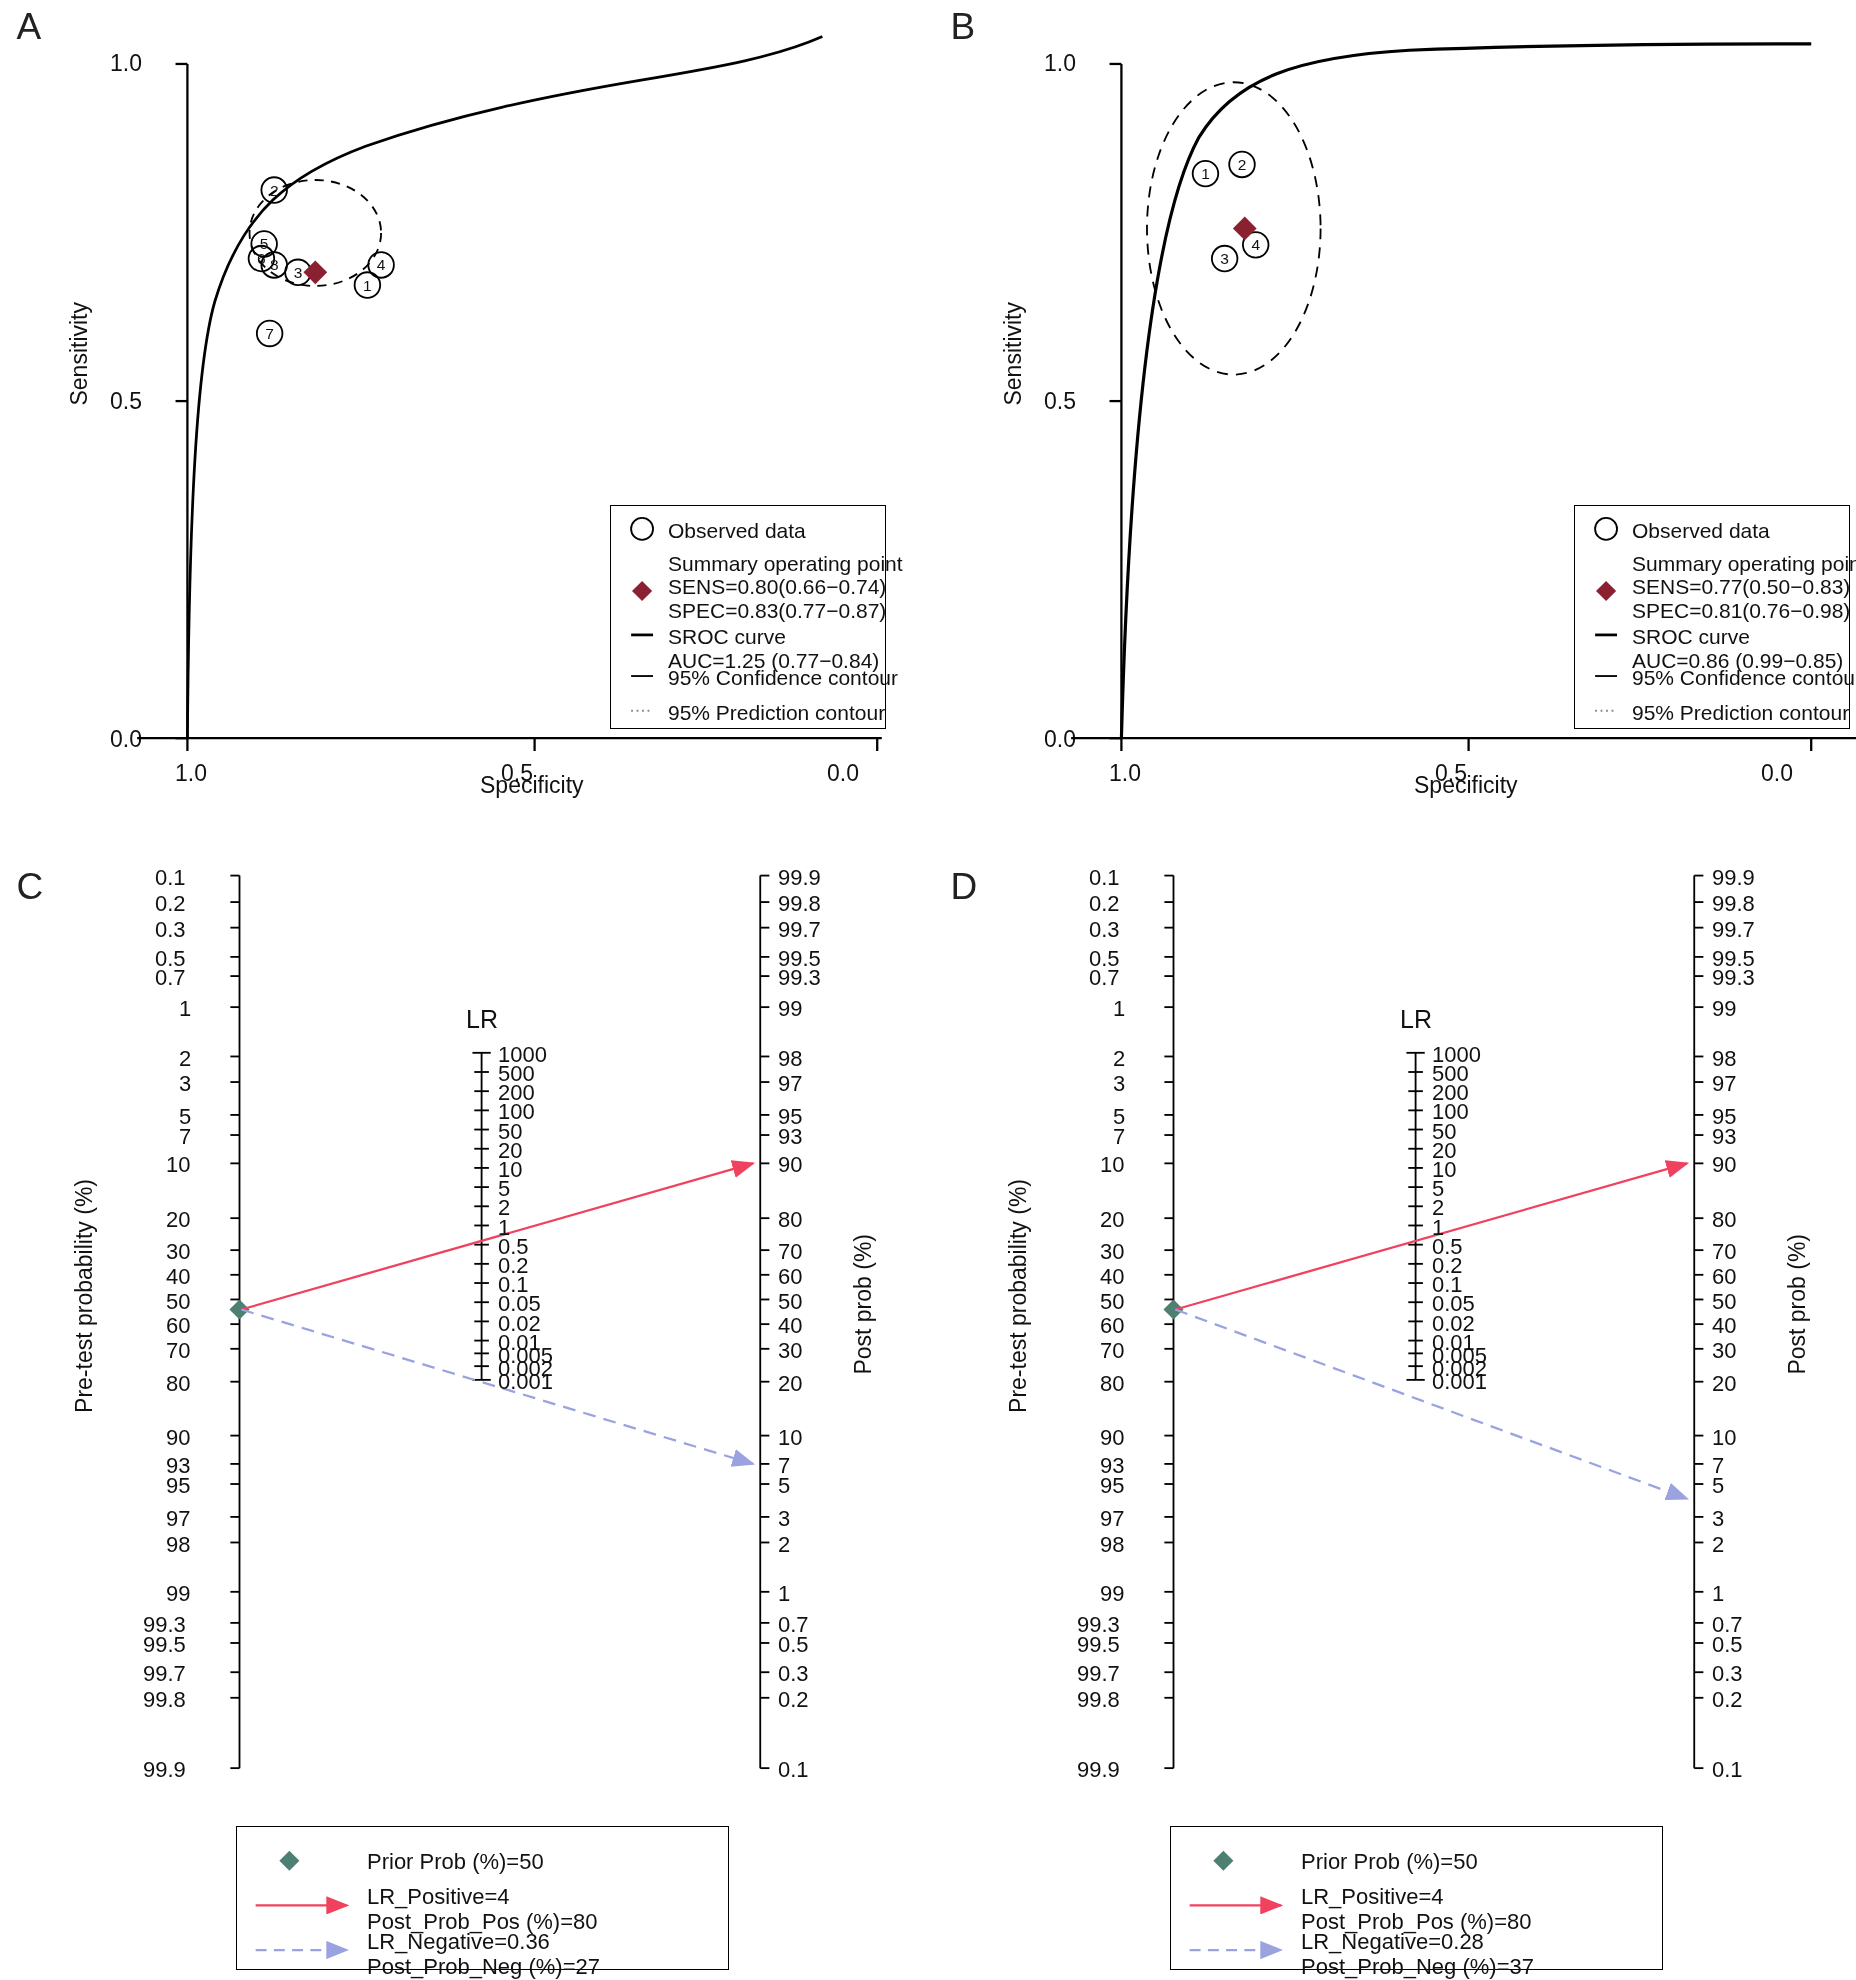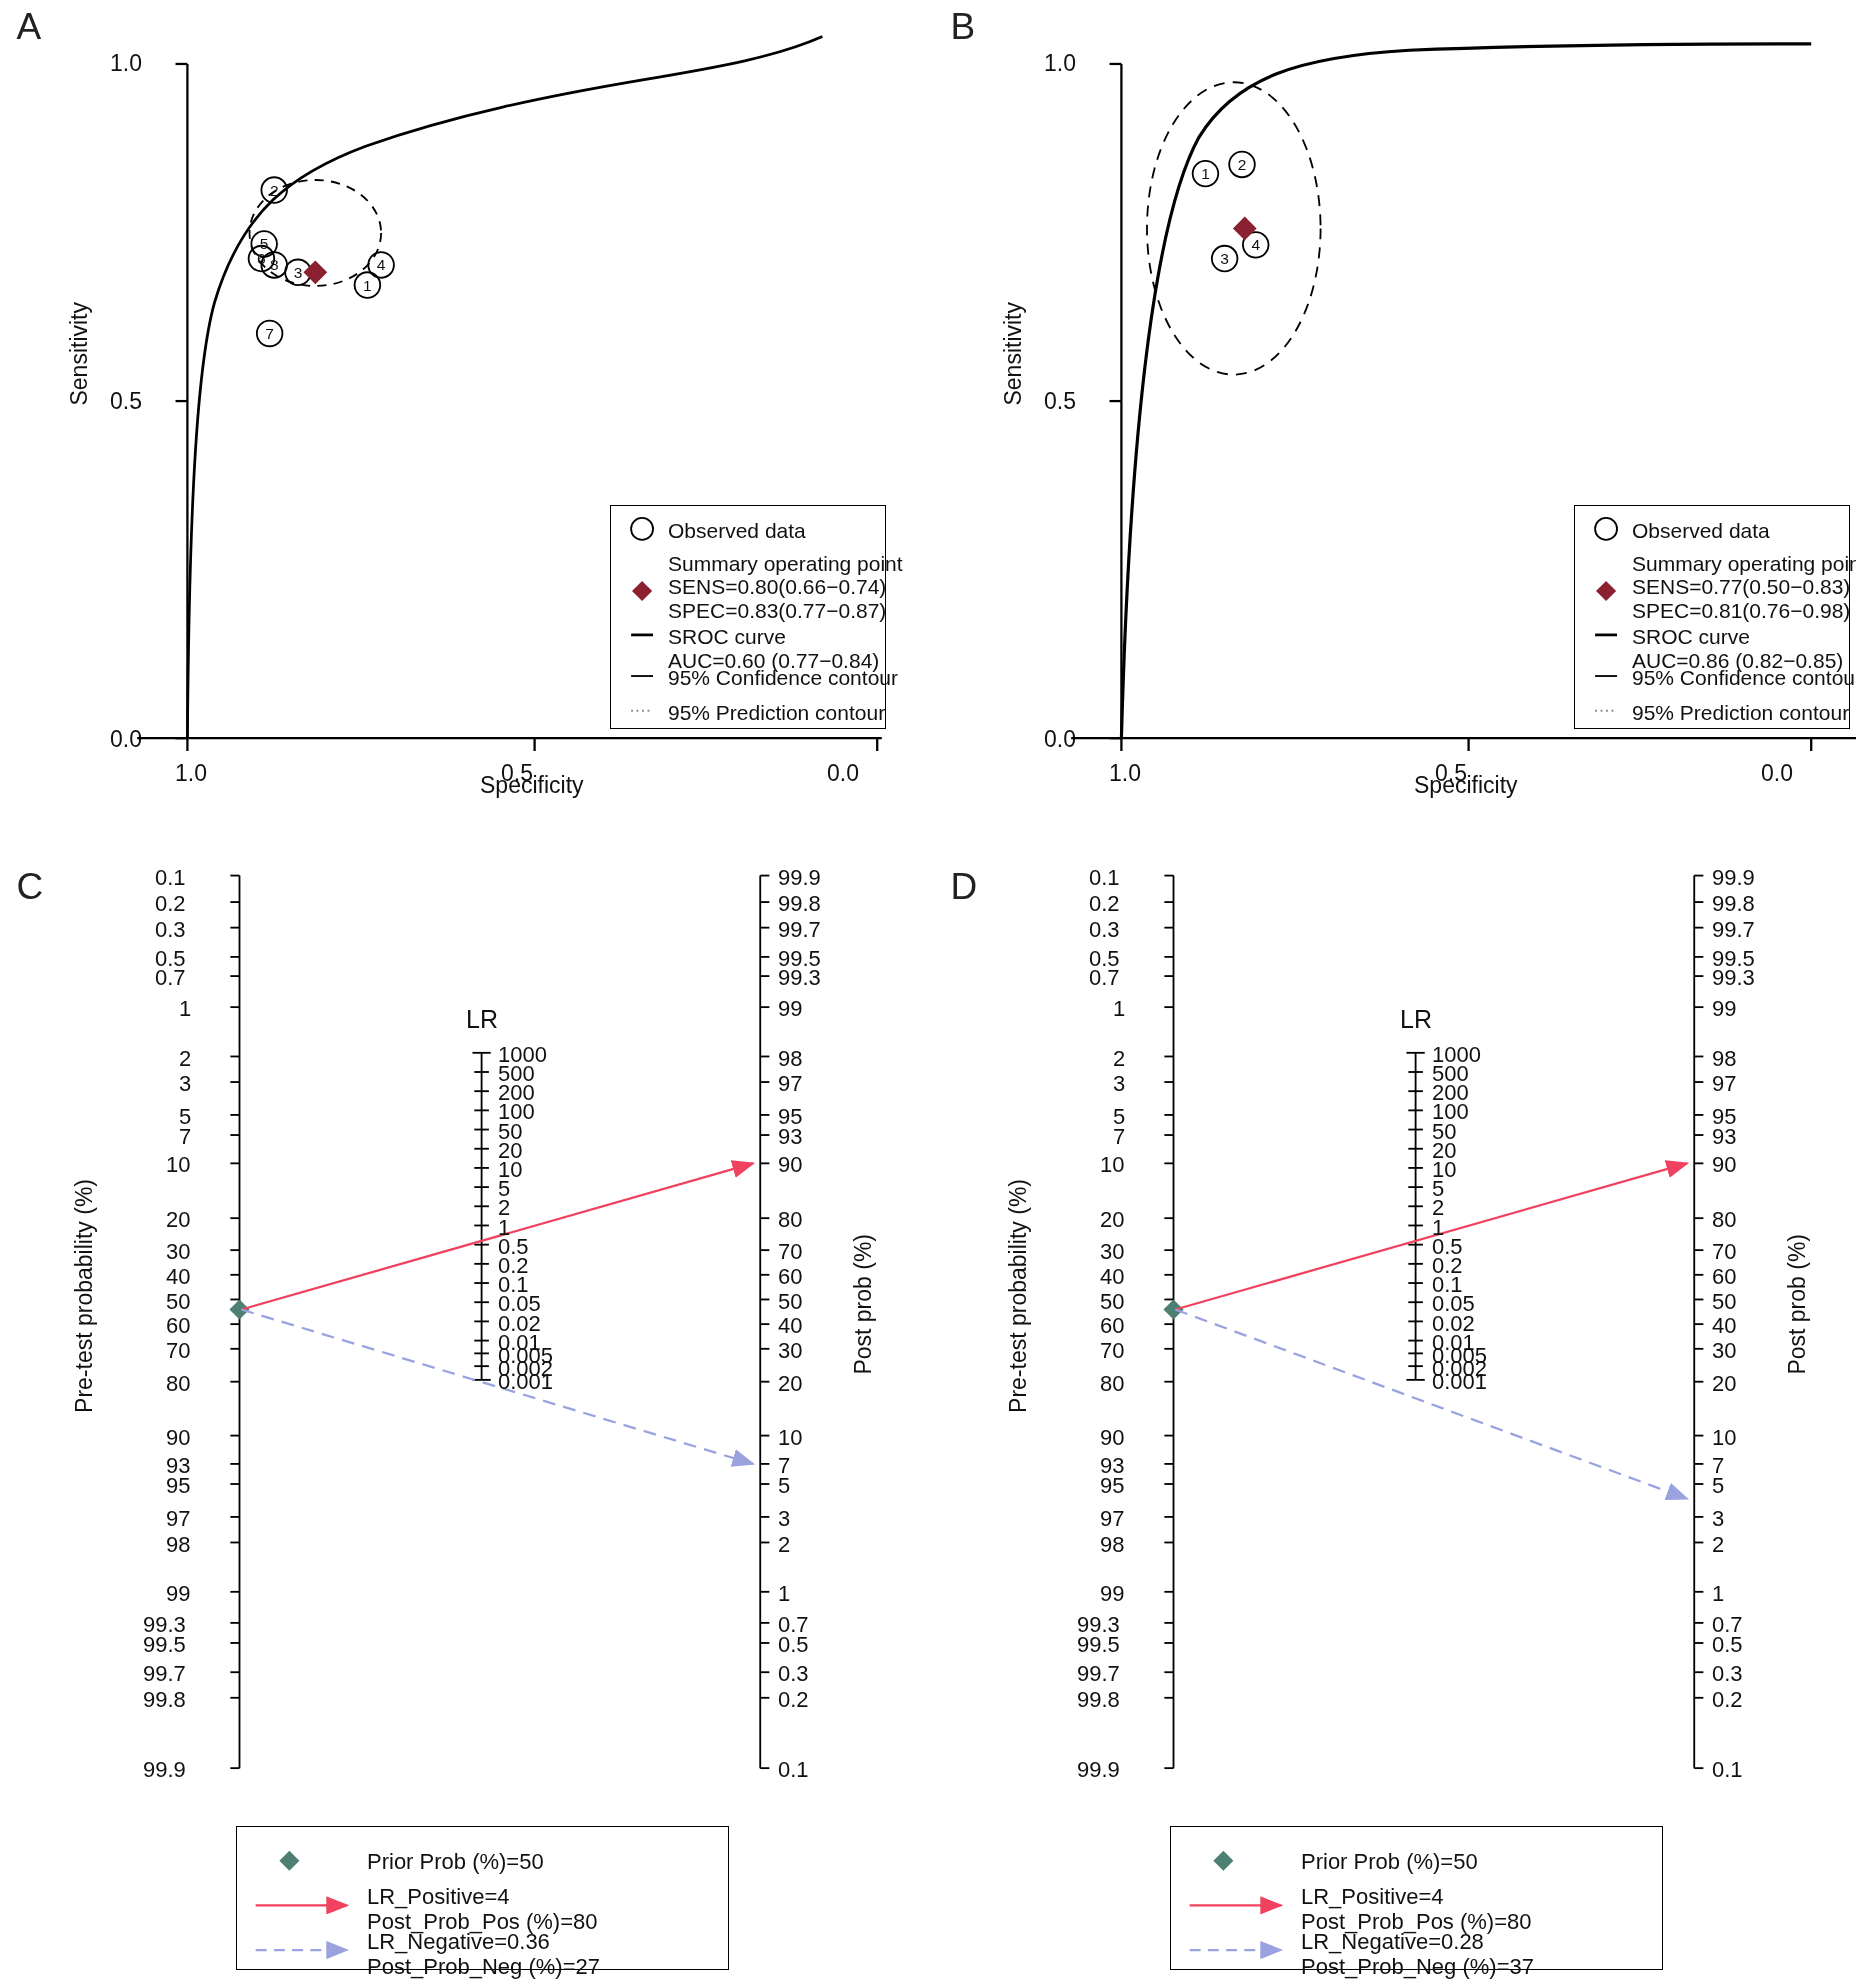--- a/index.html
+++ b/index.html
@@ -79,21 +79,21 @@
       <polygon points="34,82 45,93 34,104 23,93" fill="#8b2030"></polygon>
       <line x1="22" y1="141" x2="46" y2="141" stroke="#000" stroke-width="3"></line>
       <line x1="22" y1="186" x2="46" y2="186" stroke="#000" stroke-width="2"></line>
       <line x1="22" y1="224" x2="46" y2="224" stroke="#888" stroke-width="2" stroke-dasharray="2,4"></line>
     </svg>
     <div class="legend-text" style="left:57px;top:12.8px;">Observed data</div>
     <div class="legend-text" style="left:57px;top:46px;">Summary operating point</div>
     <div class="legend-text" style="left:57px;top:69px;">SENS=0.80(0.66−0.74)</div>
     <div class="legend-text" style="left:57px;top:93px;">SPEC=0.83(0.77−0.87)</div>
     <div class="legend-text" style="left:57px;top:119px;">SROC curve</div>
-    <div class="legend-text" style="left:57px;top:143px;">AUC=0.60 (0.77−0.84)</div>
+    <div class="legend-text" style="left:57px;top:143px;">AUC=1.25 (0.77−0.84)</div>
     <div class="legend-text" style="left:57px;top:160px;">95% Confidence contour</div>
     <div class="legend-text" style="left:57px;top:195px;">95% Prediction contour</div>
   </div>
 </div>
 
 <div class="panel" style="left:934px;top:0;width:923px;height:804px;">
   <div class="panel-letter" style="left:16.4px;top:5.5px;">B</div>
 
   <div class="axis-label vert" style="left:66px;top:302px;">Sensitivity</div>
   <div class="axis-label" style="left:480px;top:772px;">Specificity</div>
@@ -142,21 +142,21 @@
       <polygon points="34,82 45,93 34,104 23,93" fill="#8b2030"></polygon>
       <line x1="22" y1="141" x2="46" y2="141" stroke="#000" stroke-width="3"></line>
       <line x1="22" y1="186" x2="46" y2="186" stroke="#000" stroke-width="2"></line>
       <line x1="22" y1="224" x2="46" y2="224" stroke="#888" stroke-width="2" stroke-dasharray="2,4"></line>
     </svg>
     <div class="legend-text" style="left:57px;top:12.8px;">Observed data</div>
     <div class="legend-text" style="left:57px;top:46px;">Summary operating point</div>
     <div class="legend-text" style="left:57px;top:69px;">SENS=0.77(0.50−0.83)</div>
     <div class="legend-text" style="left:57px;top:93px;">SPEC=0.81(0.76−0.98)</div>
     <div class="legend-text" style="left:57px;top:119px;">SROC curve</div>
-    <div class="legend-text" style="left:57px;top:143px;">AUC=0.86 (0.82−0.85)</div>
+    <div class="legend-text" style="left:57px;top:143px;">AUC=0.86 (0.99−0.85)</div>
     <div class="legend-text" style="left:57px;top:160px;">95% Confidence contour</div>
     <div class="legend-text" style="left:57px;top:195px;">95% Prediction contour</div>
   </div>
 </div>
 
 <div class="panel" style="left:0;top:850px;width:923px;height:1131px;">
   <div class="panel-letter" style="left:16.4px;top:16.4px;">C</div>
 
   <div class="axis-label vert" style="left:71px;top:329px;">Pre-test probability (%)</div>
   <div class="axis-label vert" style="left:850px;top:384px;">Post prob (%)</div>

